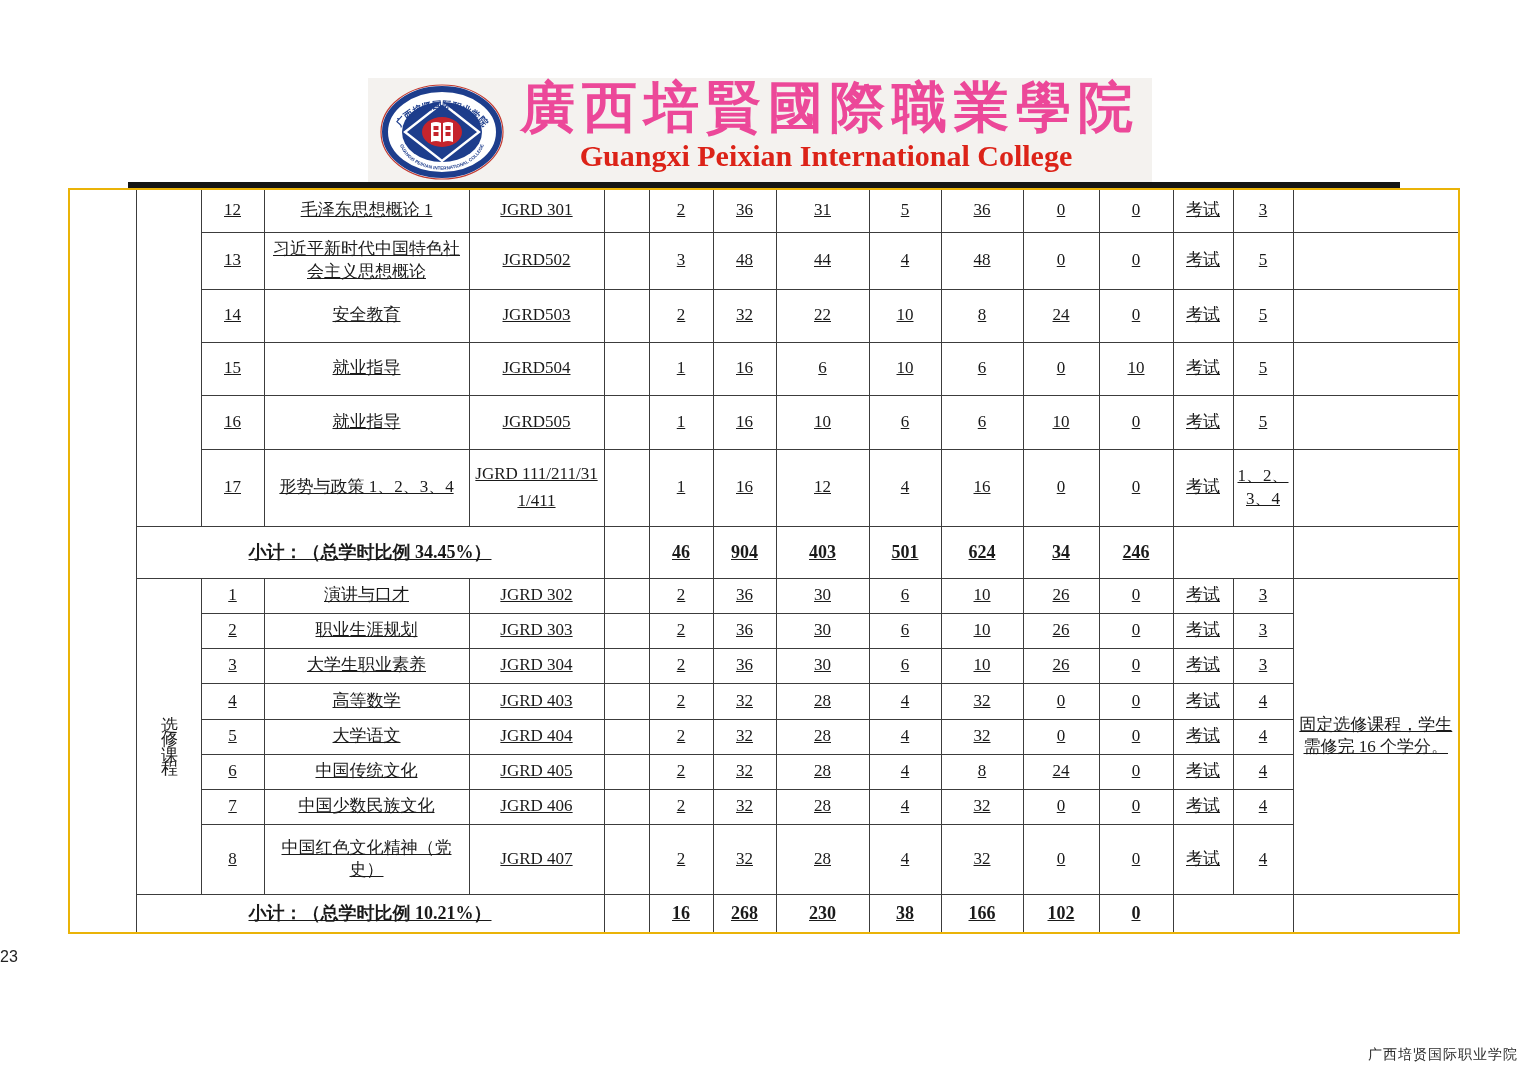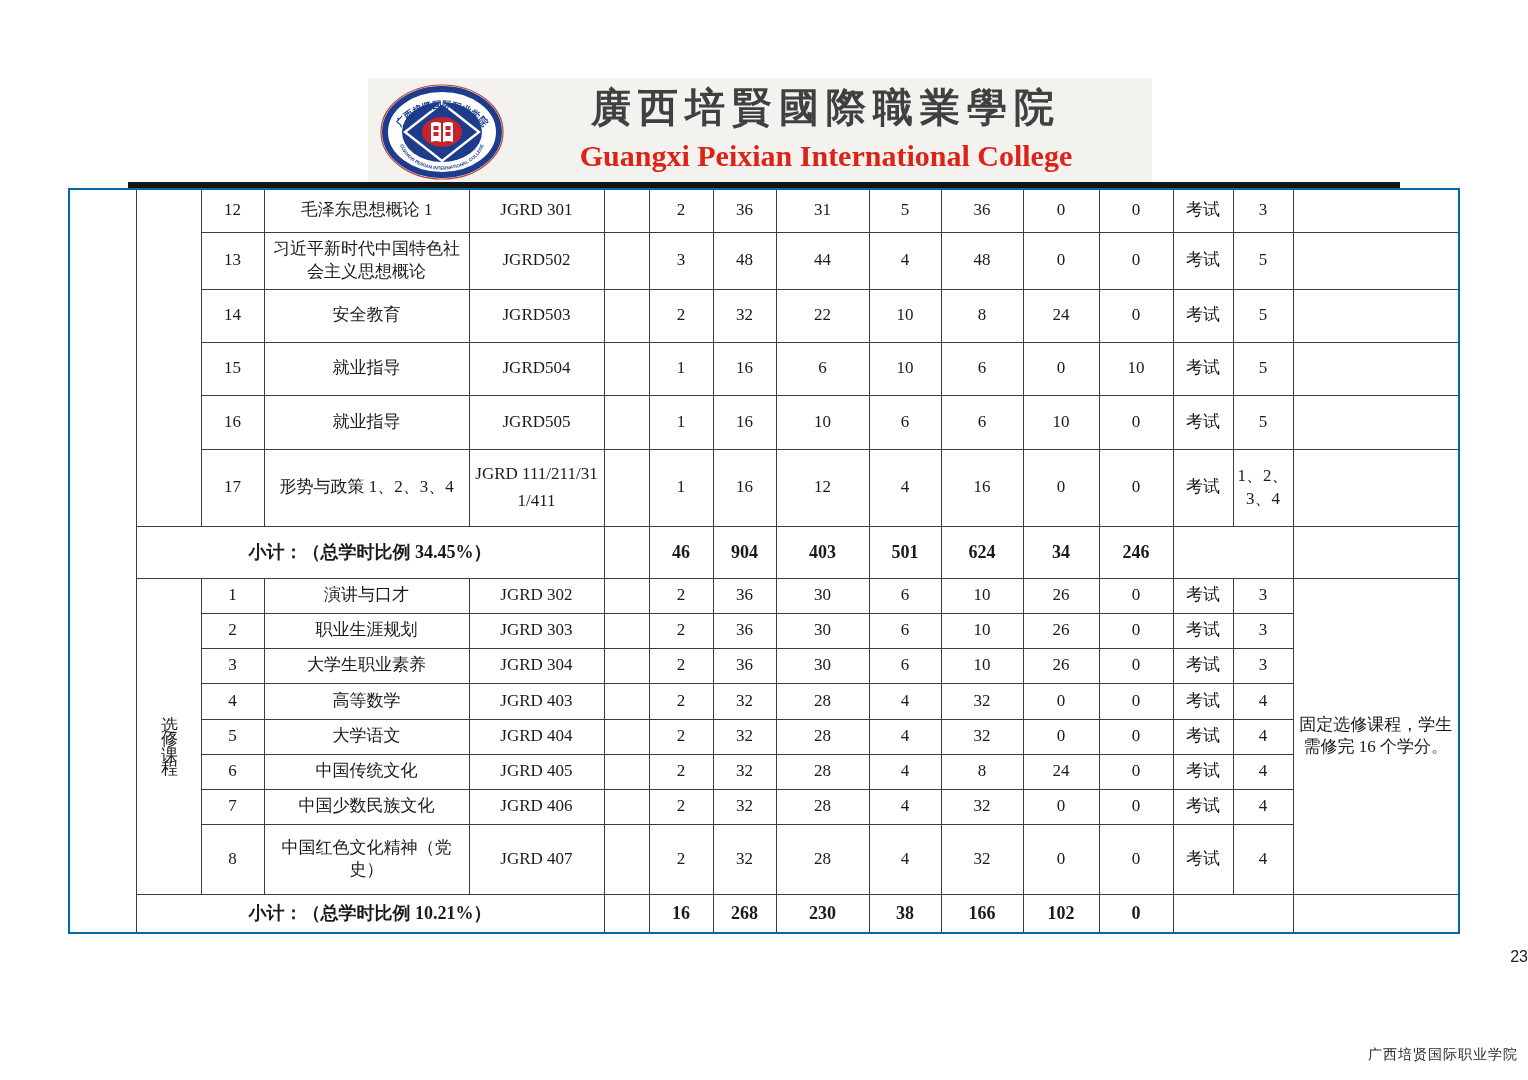--- a/index.html
+++ b/index.html
@@ -5,47 +5,47 @@
   html,body{margin:0;padding:0;}
   body{
     width:1528px;height:1080px;position:relative;background:#ffffff;
     font-family:"Liberation Serif","DejaVu Serif",serif;color:#1a1a1a;overflow:hidden;
   }
   
   .header-band{position:absolute;left:368px;top:78px;width:784px;height:105px;background:#f4f2ef;}
   .logo{position:absolute;left:380px;top:84px;width:124px;height:96px;}
   .title-zh{
     position:absolute;left:520px;top:80px;width:612px;height:56px;line-height:56px;
-    text-align:center;font-size:40px;font-weight:bold;color:#404040;letter-spacing:7px;
+    text-align:center;font-size:55px;font-weight:bold;color:#ec4899;letter-spacing:7px;
     font-family:"Liberation Serif","DejaVu Serif",serif;white-space:nowrap;
   }
   .title-en{
     position:absolute;left:520px;top:138px;width:612px;height:36px;line-height:36px;
     text-align:center;font-size:30px;font-weight:bold;color:#dc2318;
     font-family:"Liberation Serif","DejaVu Serif",serif;white-space:nowrap;
   }
   
   .thick-rule{position:absolute;left:128px;top:182px;width:1272px;height:6px;background:#141414;}
   
   table.cur{
     position:absolute;left:68px;top:188px;width:1390px;
     border-collapse:collapse;table-layout:fixed;
     font-size:17px;
   }
   table.cur td{
     border:1px solid #3c3c3c;text-align:center;vertical-align:middle;
     padding:0 2px;overflow:hidden;line-height:1.35;
   }
-  table.cur{border:2px solid #0369a1;}
+  table.cur{border:2px solid #eab308;text-decoration:underline;}
   td.code{font-family:"Liberation Serif","DejaVu Serif",serif;word-break:break-all;margin-left:45px;}
   tr.sub td{font-weight:bold;font-size:18px;}
   .vtext{writing-mode:vertical-lr;text-orientation:upright;letter-spacing:15px;display:inline-block;}
   td.remark-cell{text-align:left;padding:0 5px;font-size:17px;line-height:1.9;}
   
-  .page-num{position:absolute;left:0;top:948px;width:1528px;text-align:right;
+  .page-num{position:absolute;left:0;top:948px;width:1528px;text-align:left;
     font-size:16px;color:#222;font-family:"Liberation Sans","DejaVu Sans",sans-serif;}
   .doc-footer{position:absolute;right:10px;top:1046px;font-size:14px;color:#2b2b2b;
     font-family:"Liberation Serif","DejaVu Serif",serif;letter-spacing:1px;}
 </style>
 </head>
 <body>
 
 <div class="header-band"></div>
 
 <svg class="logo" viewBox="0 0 124 96">

